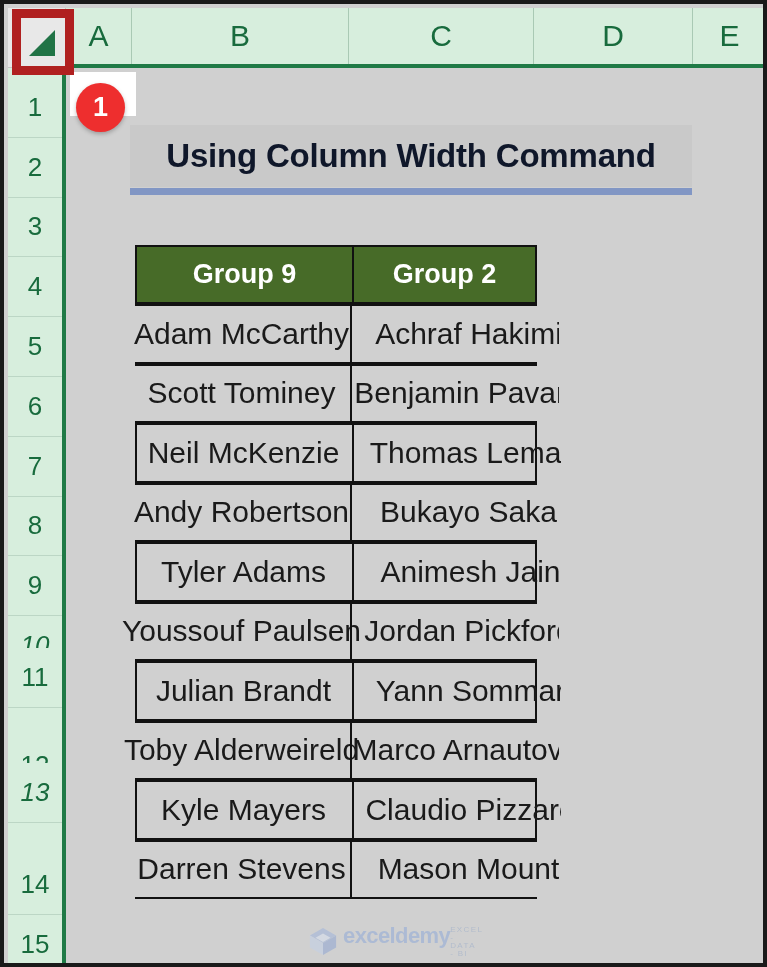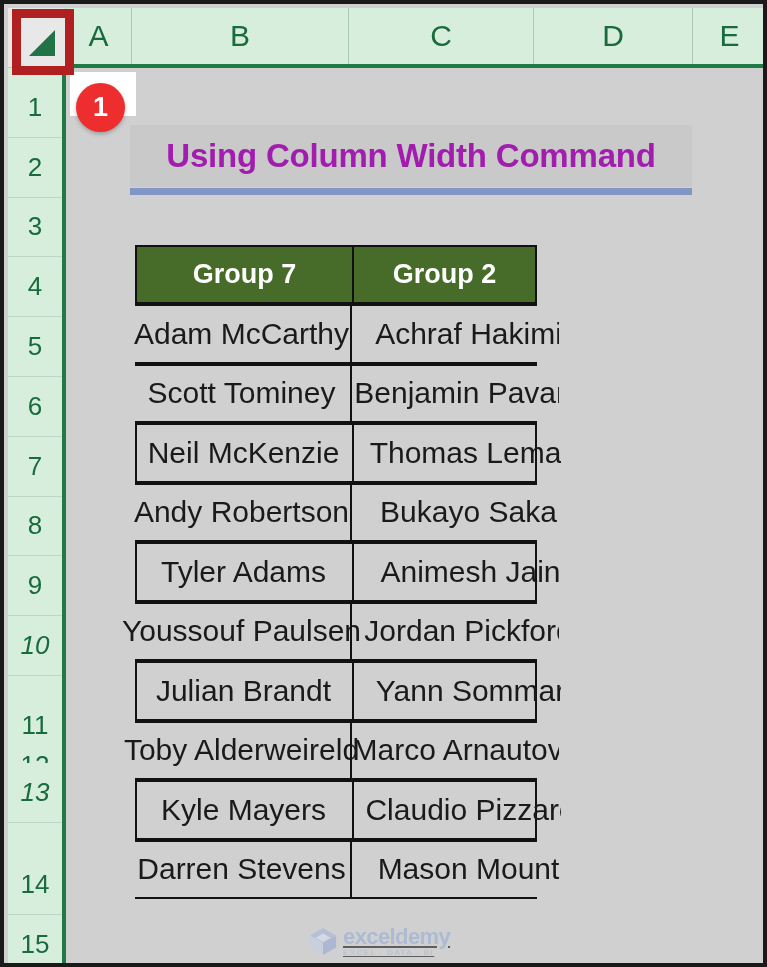--- a/index.html
+++ b/index.html
@@ -93,21 +93,21 @@
 
   
   .title-block{
     position:absolute;
     left:60px;top:53px;
     width:562px;height:62px;
     background:#c9c9c9;
     display:flex;align-items:center;justify-content:center;
   }
   .title-text{
-    color:#a21caf;
+    color:#0f172a;
     font-size:33px;
     font-weight:bold;
     letter-spacing:-0.2px;
     white-space:nowrap;
   }
   .title-rule{
     position:absolute;
     left:60px;top:116px;
     width:562px;height:7px;
     background:#8196c4;
@@ -196,21 +196,21 @@
   
   .watermark{
     position:absolute;
     left:304px;top:919px;
     width:160px;height:36px;
     display:flex;align-items:center;
     opacity:0.55;
     z-index:30;
   }
   .wm-cube{width:30px;height:30px;flex:0 0 auto;margin-right:5px;}
-  .wm-txt{display:flex;flex-direction:column;line-height:1;text-decoration:underline;}
+  .wm-txt{display:flex;flex-direction:row;line-height:1;}
   .wm-name{
     color:#8fa9d8;font-size:22px;font-weight:bold;letter-spacing:-0.6px;
   }
   .wm-sub{
     color:#9aacc9;font-size:8px;letter-spacing:1.4px;margin-top:1px;
   }
 </style>
 </head>
 <body>
 
@@ -233,39 +233,39 @@
       <div class="rowhead" style="top: 10px; height: 59.8px;">1</div>
       <div class="rowhead" style="top: 69.8px; height: 59.8px;">2</div>
       <div class="rowhead" style="top: 129.6px; height: 59.8px;">3</div>
       <div class="rowhead" style="top: 189.4px; height: 59.8px;">4</div>
       <div class="rowhead" style="top: 249.2px; height: 59.8px;">5</div>
       <div class="rowhead" style="top: 309px; height: 59.8px;">6</div>
       <div class="rowhead" style="top: 368.8px; height: 59.8px;">7</div>
       <div class="rowhead" style="top: 428.6px; height: 59.8px;">8</div>
       <div class="rowhead" style="top: 488.4px; height: 59.8px;">9</div>
       <div class="rowhead" style="top: 548.2px; height: 59.8px; font-style: italic;">10</div>
-      <div class="rowhead" style="top: 628px; height: 59.8px;">11</div>
+      <div class="rowhead" style="top: 580px; height: 59.8px;">11</div>
       <div class="rowhead" style="top: 667.8px; height: 59.8px;">12</div>
       <div class="rowhead" style="top: 695px; height: 59.8px; font-style: italic;">13</div>
       <div class="rowhead" style="top: 787.4px; height: 59.8px;">14</div>
       <div class="rowhead" style="top: 847.2px; height: 59.8px;">15</div>
     </div>
 
   <div class="sheet">
 
     <div class="cell-a1-white"></div>
 
     <div class="title-block">
       <span class="title-text">Using Column Width Command</span>
     </div>
     <div class="title-rule"></div>
 
     <div class="tbl">
       <div class="tbl-head">
-        <div class="tbl-head-cell c1">Group 7</div>
+        <div class="tbl-head-cell c1">Group 9</div>
         <div class="tbl-head-cell c2">Group 2</div>
       </div>
       <div id="tblbody">
           <div class="data-row open">
             <div class="clipL" style="overflow: visible;">
               <span class="ovf">Adam McCarthy</span>
             </div>
             <div class="clipR">
               <span class="ovf">Achraf Hakimi</span>
             </div>

